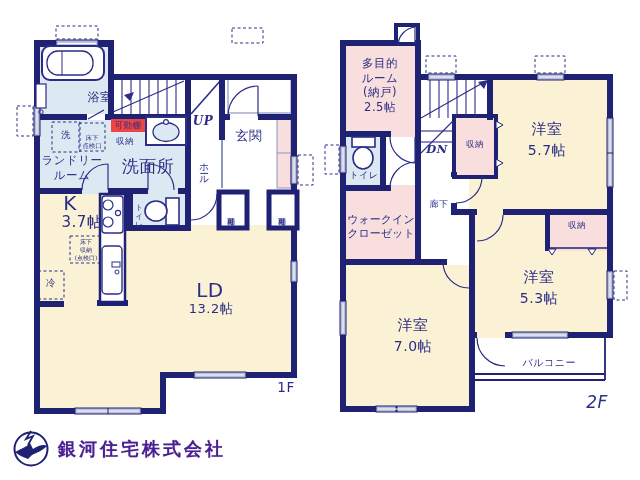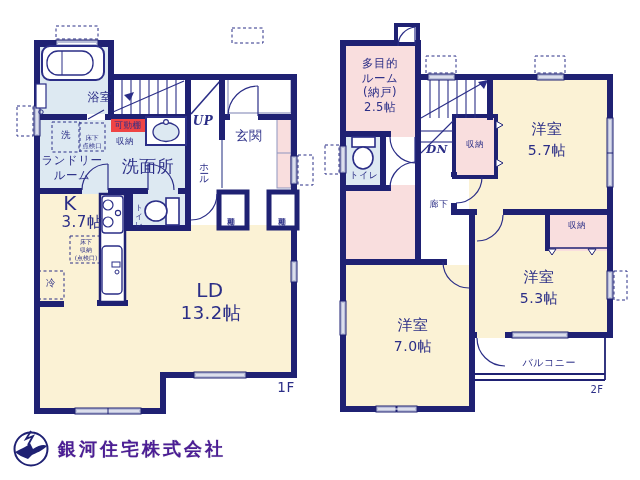--- a/index.html
+++ b/index.html
@@ -276,36 +276,38 @@
 <div class="lbl vert" style="left:226px;top:194px;height:36px;font-size:7.5px;letter-spacing:0;">可動棚</div>
 <div class="lbl vert" style="left:277px;top:194px;height:36px;font-size:7.5px;letter-spacing:0;">可動棚</div>
 <div class="lbl" style="left:50px;top:191px;width:40px;font-size:20px;">K</div>
 <div class="lbl" style="left:52px;top:213px;width:60px;font-size:15px;">3.7帖</div>
 <div class="lbl" style="left:69px;top:238px;width:34px;font-size:6px;letter-spacing:0;line-height:1.35;">床下
 収納
 (点検口)</div>
 <div class="lbl" style="left:38px;top:277px;width:26px;font-size:9.5px;">冷</div>
 <div class="lbl vert" style="left:134px;top:196px;height:32px;font-size:7.5px;letter-spacing:0;">トイレ</div>
 <div class="lbl" style="left:185px;top:278px;width:50px;font-size:20px;">LD</div>
-<div class="lbl" style="left:180px;top:301px;width:62px;font-size:18px;">13.2帖</div>
+<div class="lbl" style="left:180px;top:301px;width:62px;font-size:13px;">13.2帖</div>
 <div class="lbl" style="left:272px;top:379px;width:28px;font-size:13.5px;">1F</div>
 
 <div class="lbl" style="left:344px;top:56px;width:72px;font-size:11.5px;">多目的
 ルーム
 (納戸)
 2.5帖</div>
 <div class="lbl serif-it" style="left:424px;top:142px;width:26px;font-size:11.5px;">DN</div>
 <div class="lbl" style="left:346px;top:170px;width:36px;font-size:9px;">トイレ</div>
+<div class="lbl" style="left:342px;top:213px;width:78px;font-size:11px;letter-spacing:0;">ウォークイン
+クローゼット</div>
 <div class="lbl" style="left:424px;top:199px;width:30px;font-size:9px;">廊下</div>
 <div class="lbl" style="left:458px;top:139px;width:34px;font-size:8.5px;">収納</div>
 <div class="lbl" style="left:518px;top:120px;width:58px;font-size:15px;">洋室</div>
 <div class="lbl" style="left:516px;top:142px;width:62px;font-size:14px;">5.7帖</div>
 <div class="lbl" style="left:560px;top:220px;width:34px;font-size:8.5px;">収納</div>
 <div class="lbl" style="left:510px;top:268px;width:58px;font-size:15px;">洋室</div>
 <div class="lbl" style="left:508px;top:290px;width:62px;font-size:14px;">5.3帖</div>
 <div class="lbl" style="left:384px;top:316px;width:58px;font-size:15px;">洋室</div>
 <div class="lbl" style="left:382px;top:338px;width:62px;font-size:14px;">7.0帖</div>
 <div class="lbl" style="left:506px;top:357px;width:70px;font-size:10px;text-align:right;">バルコニー</div>
-<div class="lbl" style="left:582px;top:384px;width:30px;font-size:10px;">2F</div>
+<div class="lbl" style="left:582px;top:392px;width:30px;font-size:17px;font-style:italic;">2F</div>
 
 <div class="company" style="left:58px;top:437px;font-size:18px;">銀河住宅株式会社</div>
 
 </div>
 
 </body></html>

